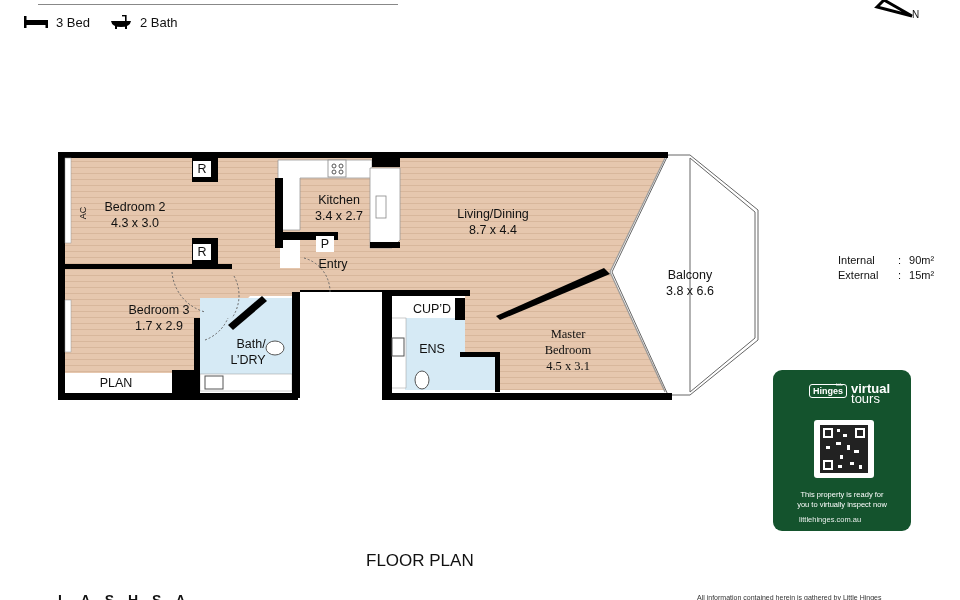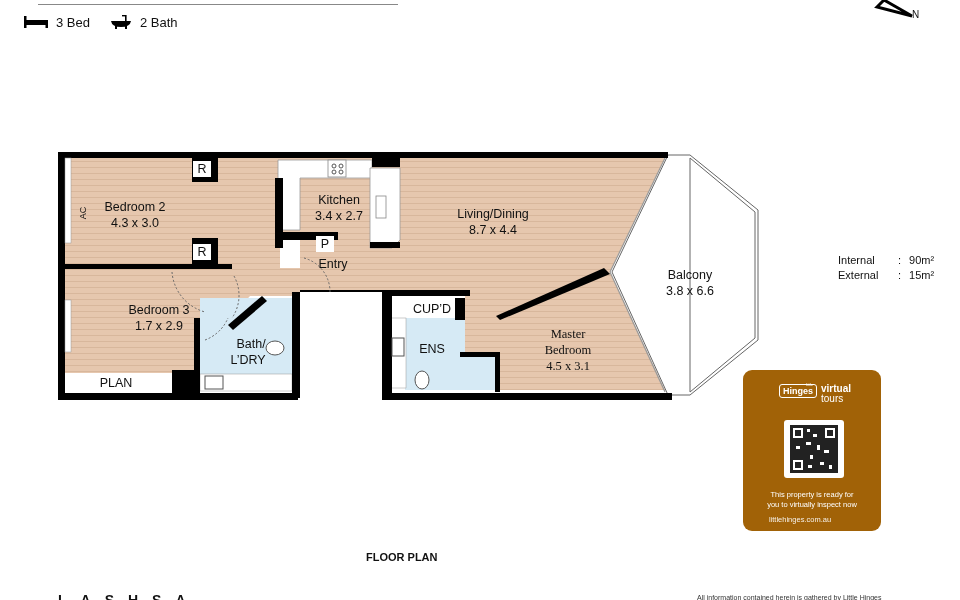--- a/index.html
+++ b/index.html
@@ -9,30 +9,30 @@
   .spec { display:flex; align-items:center; margin-right:20px; }
   .spec svg { margin-right:8px; }
   .compass { position:absolute; left:872px; top:0; }
   .compass-label { position:absolute; left:912px; top:9px; font-size:10px; }
   .plan { position:absolute; left:0; top:0; width:960px; height:600px; }
   .lbl { position:absolute; font-size:12.5px; text-align:center; line-height:16px; white-space:nowrap; transform:translate(-50%,0); }
   .areas { position:absolute; left:838px; top:253px; font-size:11px; line-height:15px; }
   .areas .row { display:flex; }
   .areas .k { width:60px; }
   .areas .v { margin-left:8px; }
-  .vt { position:absolute; left:743px; top:370px; width:138px; height:161px; background:#a16207; border-radius:9px; color:#fff; }
+  .vt { position:absolute; left:773px; top:370px; width:138px; height:161px; background:#14532d; border-radius:9px; color:#fff; }
   .vt-logo { position:absolute; left:36px; top:14px; display:flex; align-items:flex-start; }
   .vt-box { border:1.5px solid #fff; border-radius:3px; font-size:9px; font-weight:bold; padding:1px 3px; position:relative; }
   .vt-box .small { position:absolute; top:-3px; right:3px; font-size:4px; font-weight:normal; }
-  .vt-words { margin-left:4px; font-size:10px; line-height:10px; }
+  .vt-words { margin-left:4px; font-size:13px; line-height:10px; }
   .vt-words .b { font-weight:bold; }
   .vt-qr { position:absolute; left:41px; top:50px; width:60px; height:58px; background:#fff; border-radius:3px; }
   .vt-text { position:absolute; left:0; width:138px; top:120px; text-align:center; font-size:7.5px; line-height:10px; }
   .vt-url { position:absolute; left:0; width:114px; top:145px; text-align:center; font-size:7.5px; opacity:0.9; }
-  .floor-title { position:absolute; left:366px; top:551px; font-size:11px;font-weight:bold; }
+  .floor-title { position:absolute; left:366px; top:551px; font-size:17px; }
   .brand { position:absolute; left:58px; top:592px; font-size:14px; font-weight:bold; letter-spacing:14px; }
   .disclaimer { position:absolute; left:697px; top:594px; font-size:7px; color:#333; }
 </style>
 </head>
 <body>
 
 <div class="topline"></div>
 
 <div class="specs">
   <div class="spec">

